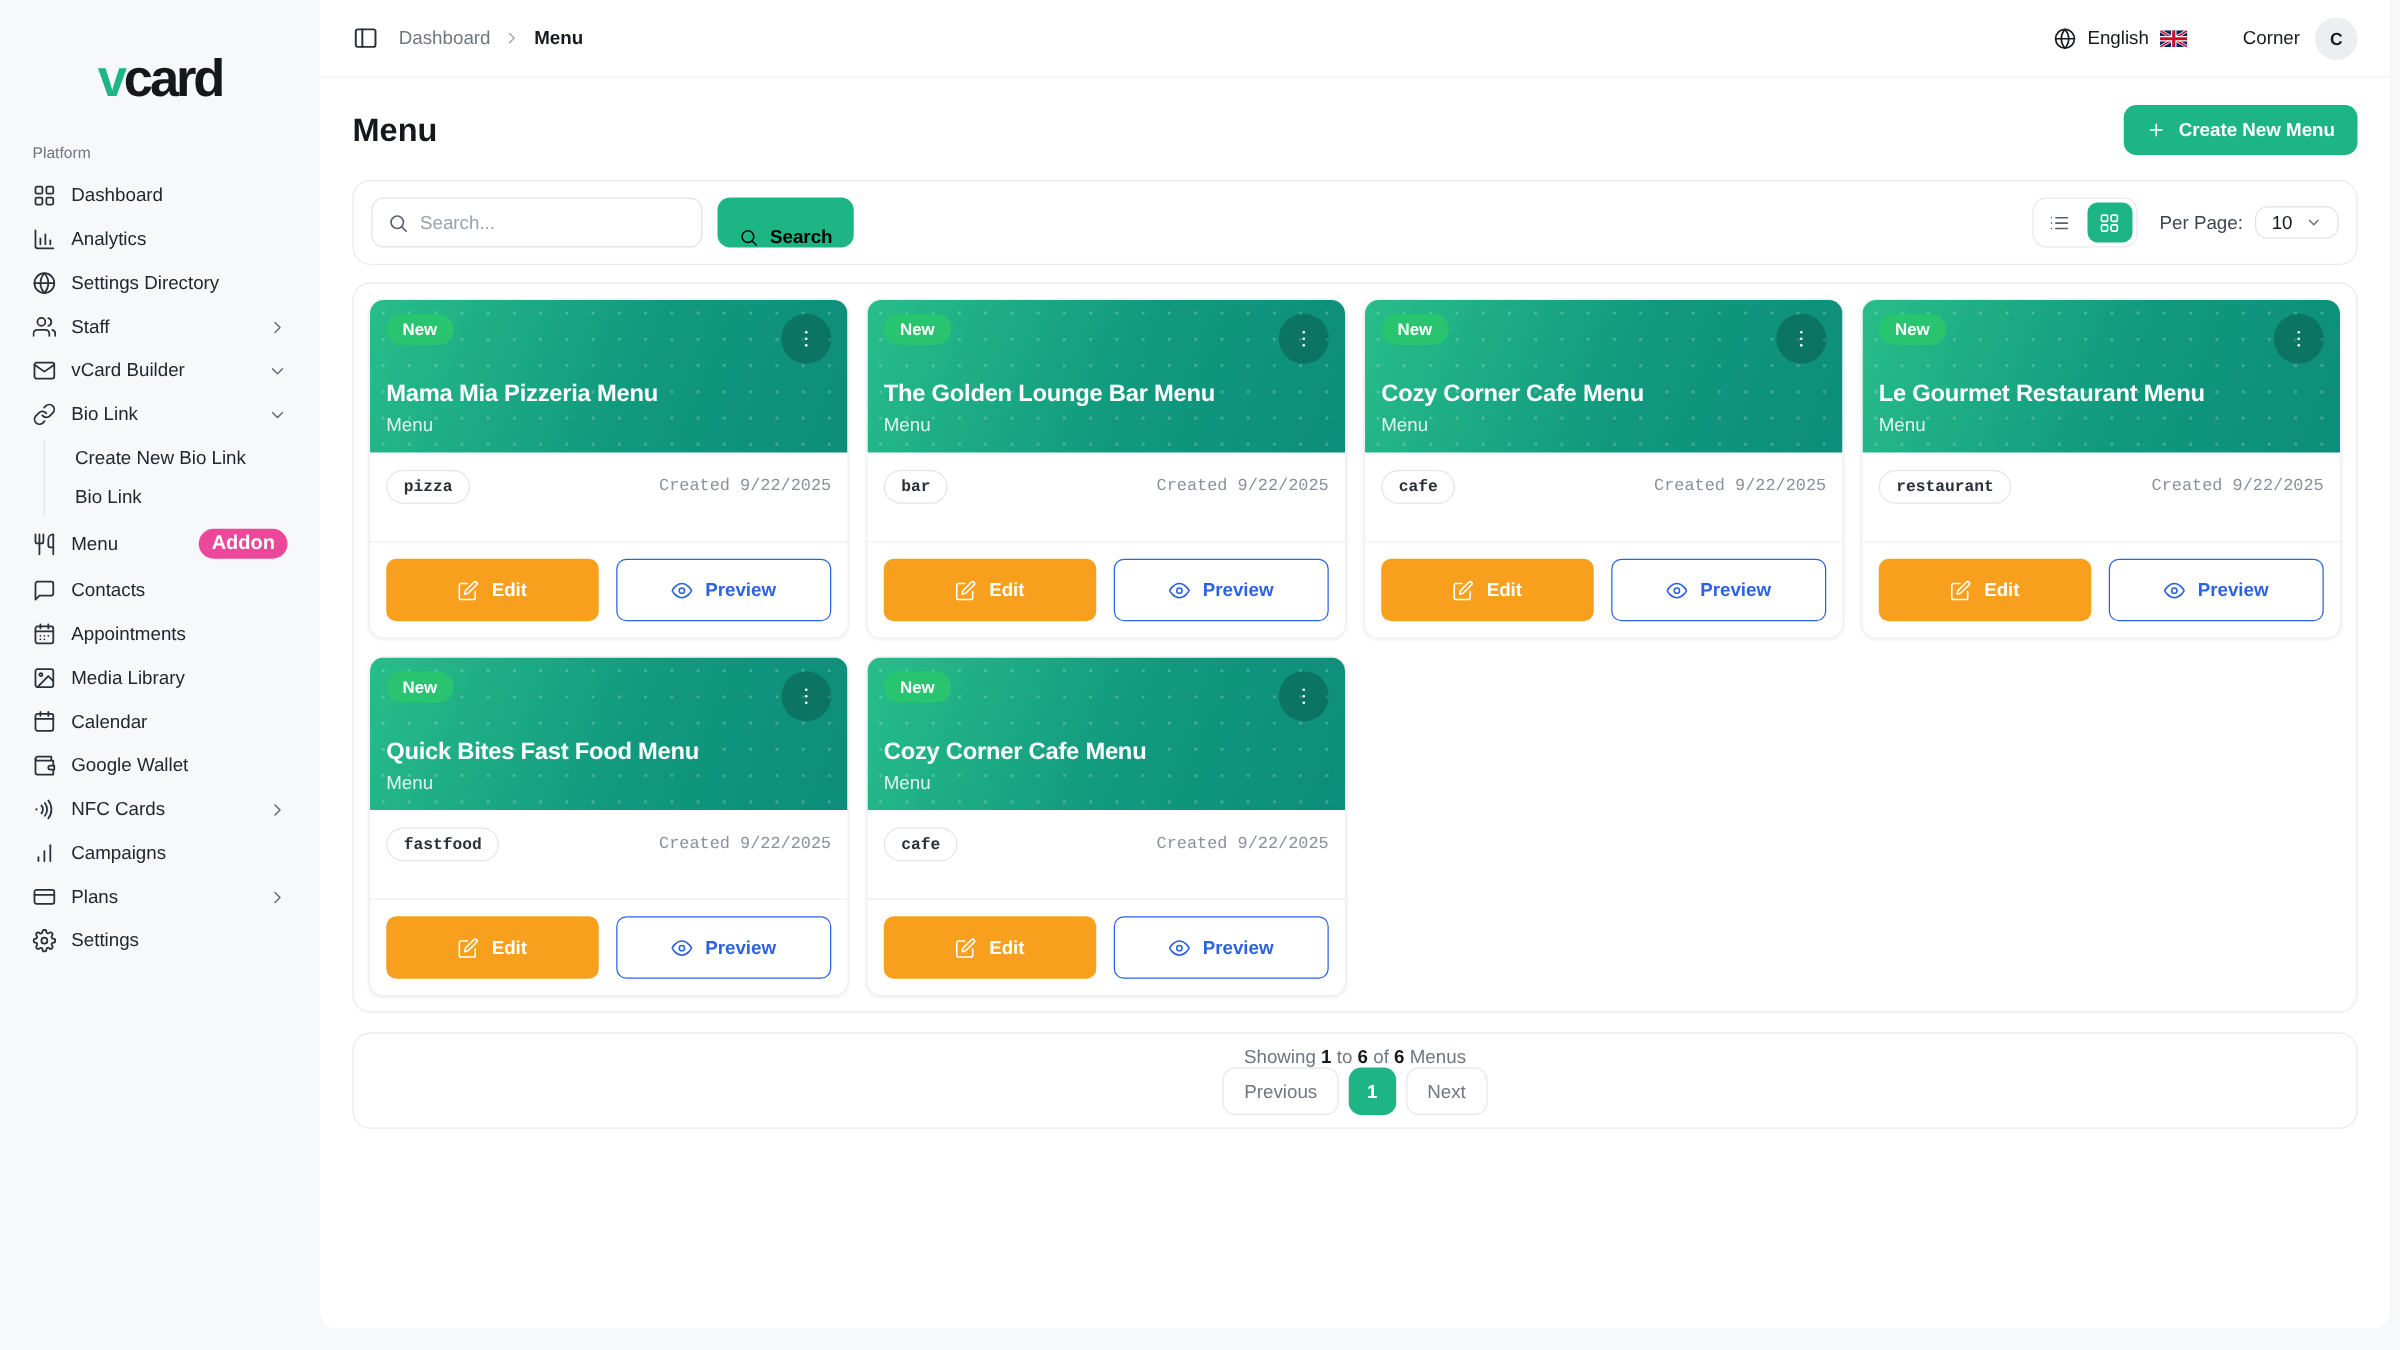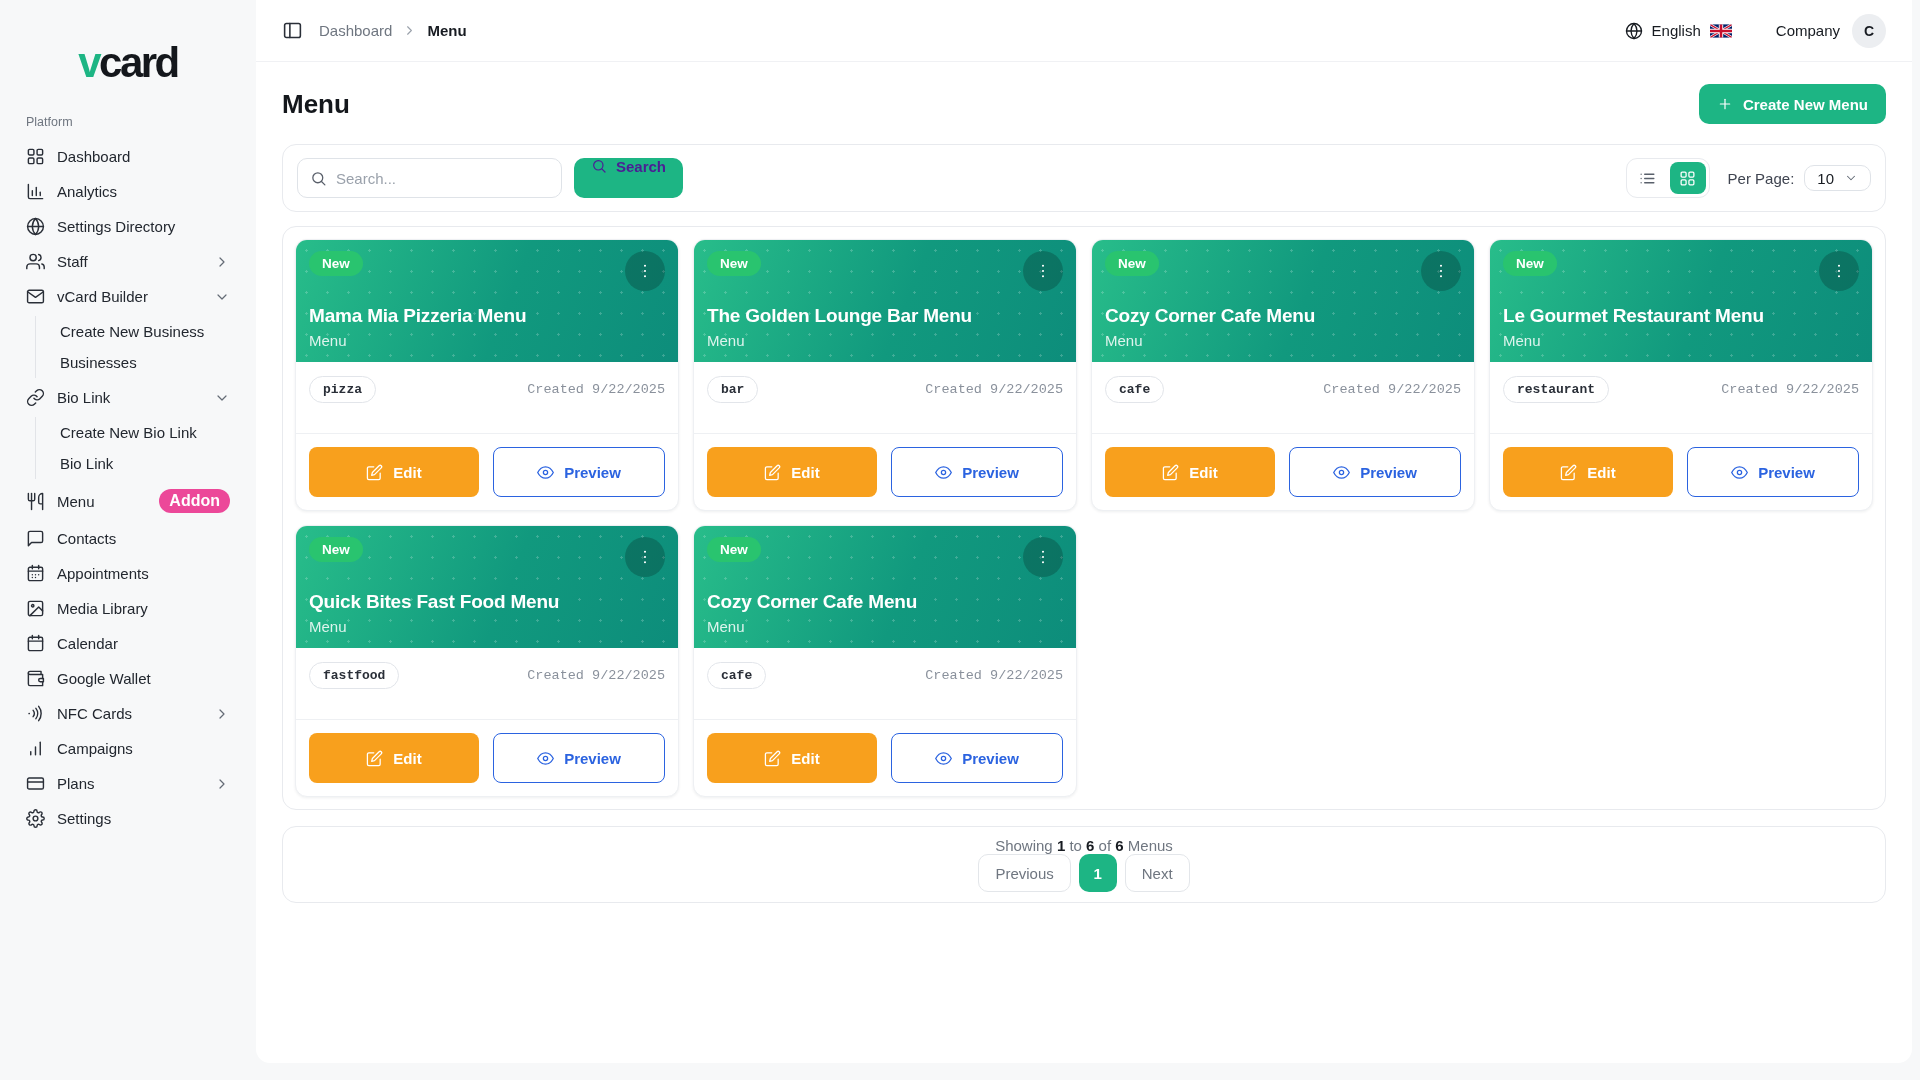--- a/index.html
+++ b/index.html
@@ -50,21 +50,21 @@
   .create-btn .plus { display:inline-flex; }
   .create-btn svg { width:16px; height:16px; }
 
   .filter-card { border:1px solid #e8eaee; border-radius:14px; padding:13px 14px; display:flex; align-items:center; justify-content:space-between; margin-bottom:14px; }
   .filter-left { display:flex; align-items:center; gap:12px; }
   .search-box { display:flex; align-items:center; gap:9px; width:265px; height:40px; border:1px solid #dfe3e8; border-radius:10px; padding:0 12px; background:#fff; }
   .search-box .search-glyph { display:inline-flex; color:#595f6a; }
   .search-box svg { width:17px; height:17px; }
   .search-box input { border:none; outline:none; flex:1; font-size:15px; color:#171b21; font-family:inherit; background:transparent; }
   .search-box input::placeholder { color:#9aa1ab; }
-  .search-btn { display:flex; align-items:flex-start; gap:9px; background:#1db584; color:#4c1d95; border:none; border-radius:10px; height:40px; padding:0 17px; font-size:15px; font-weight:600; cursor:pointer; font-family:inherit; }
+  .search-btn { display:flex; align-items:flex-end; gap:9px; background:#1db584; color:#000000; border:none; border-radius:10px; height:40px; padding:0 17px; font-size:15px; font-weight:600; cursor:pointer; font-family:inherit; }
   .search-btn svg { width:16px; height:16px; }
   .filter-right { display:flex; align-items:center; gap:18px; }
   .view-toggle { display:flex; align-items:center; gap:4px; border:1px solid #e8eaee; border-radius:11px; padding:3px; }
   .view-btn { width:36px; height:32px; display:flex; align-items:center; justify-content:center; border:none; background:transparent; border-radius:8px; cursor:pointer; color:#59606b; }
   .view-btn svg { width:17px; height:17px; }
   .view-btn.active { background:#1db584; color:#fff; }
   .per-page { display:flex; align-items:center; gap:10px; }
   .per-page-label { font-size:15px; color:#3f4450; }
   .per-page-select { display:flex; align-items:center; gap:10px; border:1px solid #dfe3e8; border-radius:10px; height:26px; padding:0 12px; font-size:15px; color:#171b21; cursor:pointer; background:#fff; font-family:inherit; }
   .per-page-select .chev { display:inline-flex; color:#646b76; }
@@ -172,25 +172,20 @@
             </svg>
           </span>
     <span class="nav-label">vCard Builder</span>
 
     <span class="nav-chevron">
             <svg viewBox="0 0 24 24" fill="none" stroke="currentColor" stroke-width="1.8" stroke-linecap="round" stroke-linejoin="round">
               <polyline points="6 9 12 15 18 9"></polyline>
             </svg>
           </span>
   </div>
-<div class="nav-subtree">
-  <div class="nav-subitem">Create New Business</div>
-
-  <div class="nav-subitem">Businesses</div>
-</div>
   <div class="nav-item">
     <span class="nav-icon">
             <svg viewBox="0 0 24 24" fill="none" stroke="currentColor" stroke-width="1.8" stroke-linecap="round" stroke-linejoin="round">
               <path d="M10 13a5 5 0 0 0 7.54.54l3-3a5 5 0 0 0-7.07-7.07l-1.72 1.71"></path>
               <path d="M14 11a5 5 0 0 0-7.54-.54l-3 3a5 5 0 0 0 7.07 7.07l1.71-1.71"></path>
             </svg>
           </span>
     <span class="nav-label">Bio Link</span>
 
     <span class="nav-chevron">
@@ -375,21 +370,21 @@
               <svg viewBox="0 0 60 36">
                 <rect width="60" height="36" fill="#012169"></rect>
                 <path d="M0 0 60 36 M60 0 0 36" stroke="#fff" stroke-width="7"></path>
                 <path d="M0 0 60 36 M60 0 0 36" stroke="#C8102E" stroke-width="3.5"></path>
                 <path d="M30 0 V36 M0 18 H60" stroke="#fff" stroke-width="12"></path>
                 <path d="M30 0 V36 M0 18 H60" stroke="#C8102E" stroke-width="7"></path>
               </svg>
             </span>
         </button>
         <button class="account">
-          <span>Company</span>
+          <span>Corner</span>
           <span class="avatar">C</span>
         </button>
       </div>
     </div>
 
     <div class="content">
 
       <div class="title-row">
         <h1 class="page-title">Menu</h1>
         <button class="create-btn">

